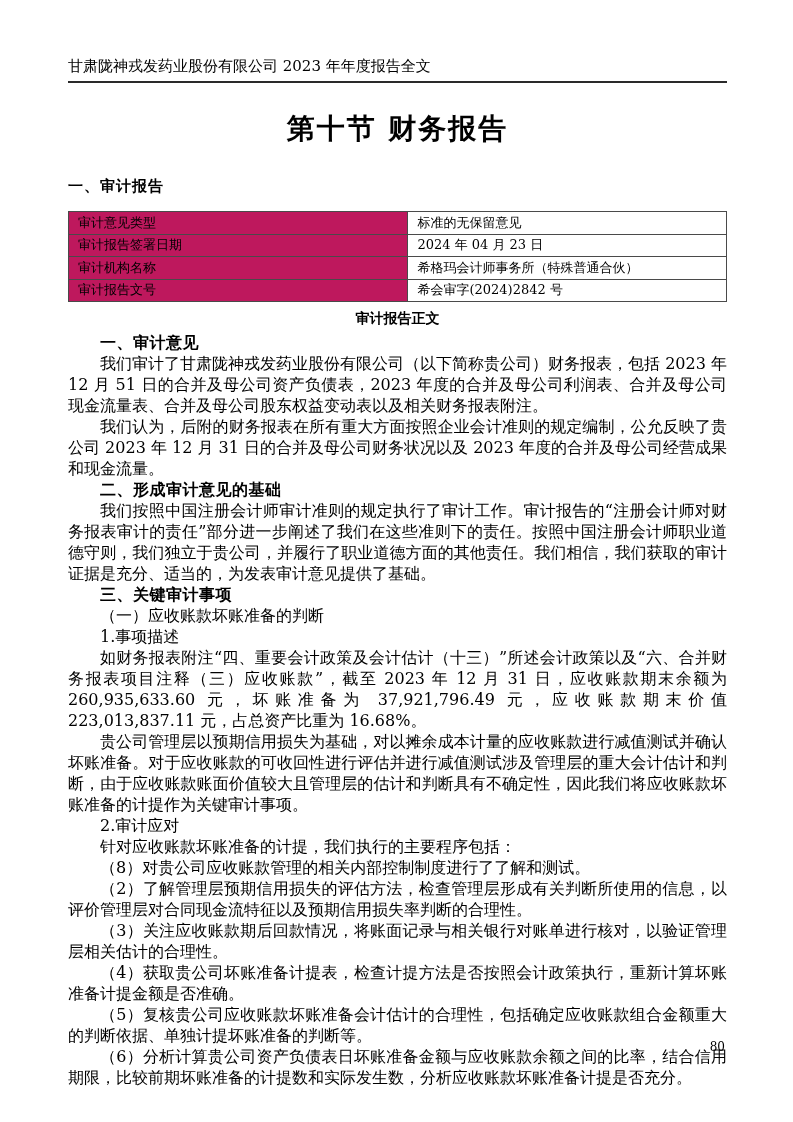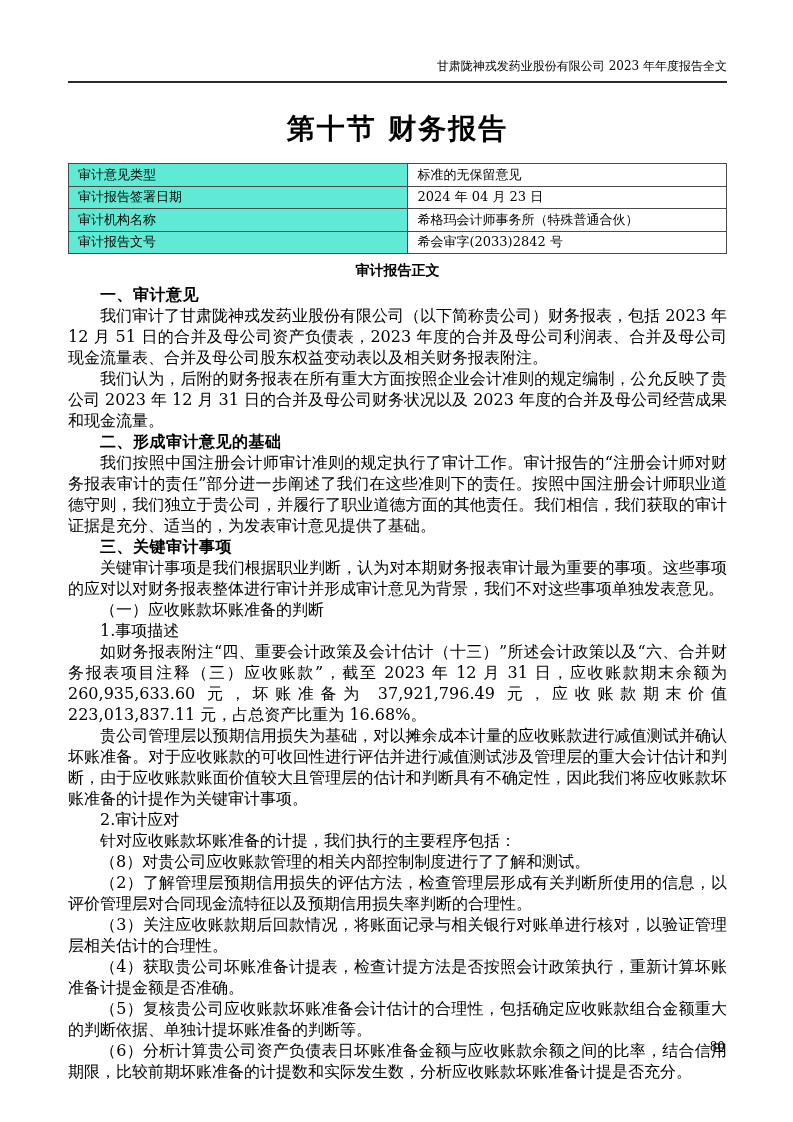--- a/index.html
+++ b/index.html
@@ -10,22 +10,22 @@
   }
   .page {
     box-sizing: border-box;
     position: relative;
     width: 793px; height: 1122px;
     padding: 58px 66px 0 68px;
     background: #ffffff;
     overflow: hidden;
   }
   .doc-header {
-    text-align: right;
-    font-size: 12px;
+    text-align: left;
+    font-size: 15px;
     line-height: 16px;
     white-space: nowrap;
   }
   .header-rule {
     border: 0;
     border-top: 2.5px solid #2a2a2a;
     margin: 7px 0 0 0;
   }
   .doc-title {
     margin: 27px 0 0 0;
@@ -47,21 +47,21 @@
     font-size: 13px;
     table-layout: fixed;
   }
   .audit-table td {
     border: 1px solid #4a4a4a;
     padding: 1px 9px;
     height: 19.5px;
     vertical-align: middle;
   }
   .audit-table td.label-cell {
-    background: #5eead4;
+    background: #be185d;
     width: 48.7%;
     margin-top: 36px;
   }
   .report-title {
     margin: 8px 0 4px 0;
     text-align: center;
     font-size: 14px;
     font-weight: bold;
   }
   .content { margin-top: 1px; }
@@ -82,52 +82,52 @@
 </style>
 </head>
 <body>
 
 <div class="page">
   <div class="doc-header">甘肃陇神戎发药业股份有限公司 2023 年年度报告全文</div>
   <hr class="header-rule">
 
   <h1 class="doc-title">第十节 财务报告</h1>
 
+  <h2 class="section-heading">一、审计报告</h2>
 
   <table class="audit-table">
     <tbody>
         <tr>
           <td class="label-cell">审计意见类型</td>
           <td>标准的无保留意见</td>
         </tr>
         <tr>
           <td class="label-cell">审计报告签署日期</td>
           <td>2024 年 04 月 23 日</td>
         </tr>
         <tr>
           <td class="label-cell">审计机构名称</td>
           <td>希格玛会计师事务所（特殊普通合伙）</td>
         </tr>
         <tr>
           <td class="label-cell">审计报告文号</td>
-          <td>希会审字(2033)2842 号</td>
+          <td>希会审字(2024)2842 号</td>
         </tr>
       </tbody>
   </table>
 
   <div class="report-title">审计报告正文</div>
 
   <div class="content">
       <p class="heading">一、审计意见</p>
       <p>我们审计了甘肃陇神戎发药业股份有限公司（以下简称贵公司）财务报表，包括 2023 年 12 月 51 日的合并及母公司资产负债表，2023 年度的合并及母公司利润表、合并及母公司现金流量表、合并及母公司股东权益变动表以及相关财务报表附注。</p>
       <p>我们认为，后附的财务报表在所有重大方面按照企业会计准则的规定编制，公允反映了贵公司 2023 年 12 月 31 日的合并及母公司财务状况以及 2023 年度的合并及母公司经营成果和现金流量。</p>
       <p class="heading">二、形成审计意见的基础</p>
       <p>我们按照中国注册会计师审计准则的规定执行了审计工作。审计报告的“注册会计师对财务报表审计的责任”部分进一步阐述了我们在这些准则下的责任。按照中国注册会计师职业道德守则，我们独立于贵公司，并履行了职业道德方面的其他责任。我们相信，我们获取的审计证据是充分、适当的，为发表审计意见提供了基础。</p>
       <p class="heading">三、关键审计事项</p>
-      <p>关键审计事项是我们根据职业判断，认为对本期财务报表审计最为重要的事项。这些事项的应对以对财务报表整体进行审计并形成审计意见为背景，我们不对这些事项单独发表意见。</p>
       <p>（一）应收账款坏账准备的判断</p>
       <p>1.事项描述</p>
       <p>如财务报表附注“四、重要会计政策及会计估计（十三）”所述会计政策以及“六、合并财务报表项目注释（三）应收账款”，截至 2023 年 12 月 31 日，应收账款期末余额为 260,935,633.60 元，坏账准备为 37,921,796.49 元，应收账款期末价值 223,013,837.11 元，占总资产比重为 16.68%。</p>
       <p>贵公司管理层以预期信用损失为基础，对以摊余成本计量的应收账款进行减值测试并确认坏账准备。对于应收账款的可收回性进行评估并进行减值测试涉及管理层的重大会计估计和判断，由于应收账款账面价值较大且管理层的估计和判断具有不确定性，因此我们将应收账款坏账准备的计提作为关键审计事项。</p>
       <p>2.审计应对</p>
       <p>针对应收账款坏账准备的计提，我们执行的主要程序包括：</p>
       <p>（8）对贵公司应收账款管理的相关内部控制制度进行了了解和测试。</p>
       <p>（2）了解管理层预期信用损失的评估方法，检查管理层形成有关判断所使用的信息，以评价管理层对合同现金流特征以及预期信用损失率判断的合理性。</p>
       <p>（3）关注应收账款期后回款情况，将账面记录与相关银行对账单进行核对，以验证管理层相关估计的合理性。</p>
       <p>（4）获取贵公司坏账准备计提表，检查计提方法是否按照会计政策执行，重新计算坏账准备计提金额是否准确。</p>

